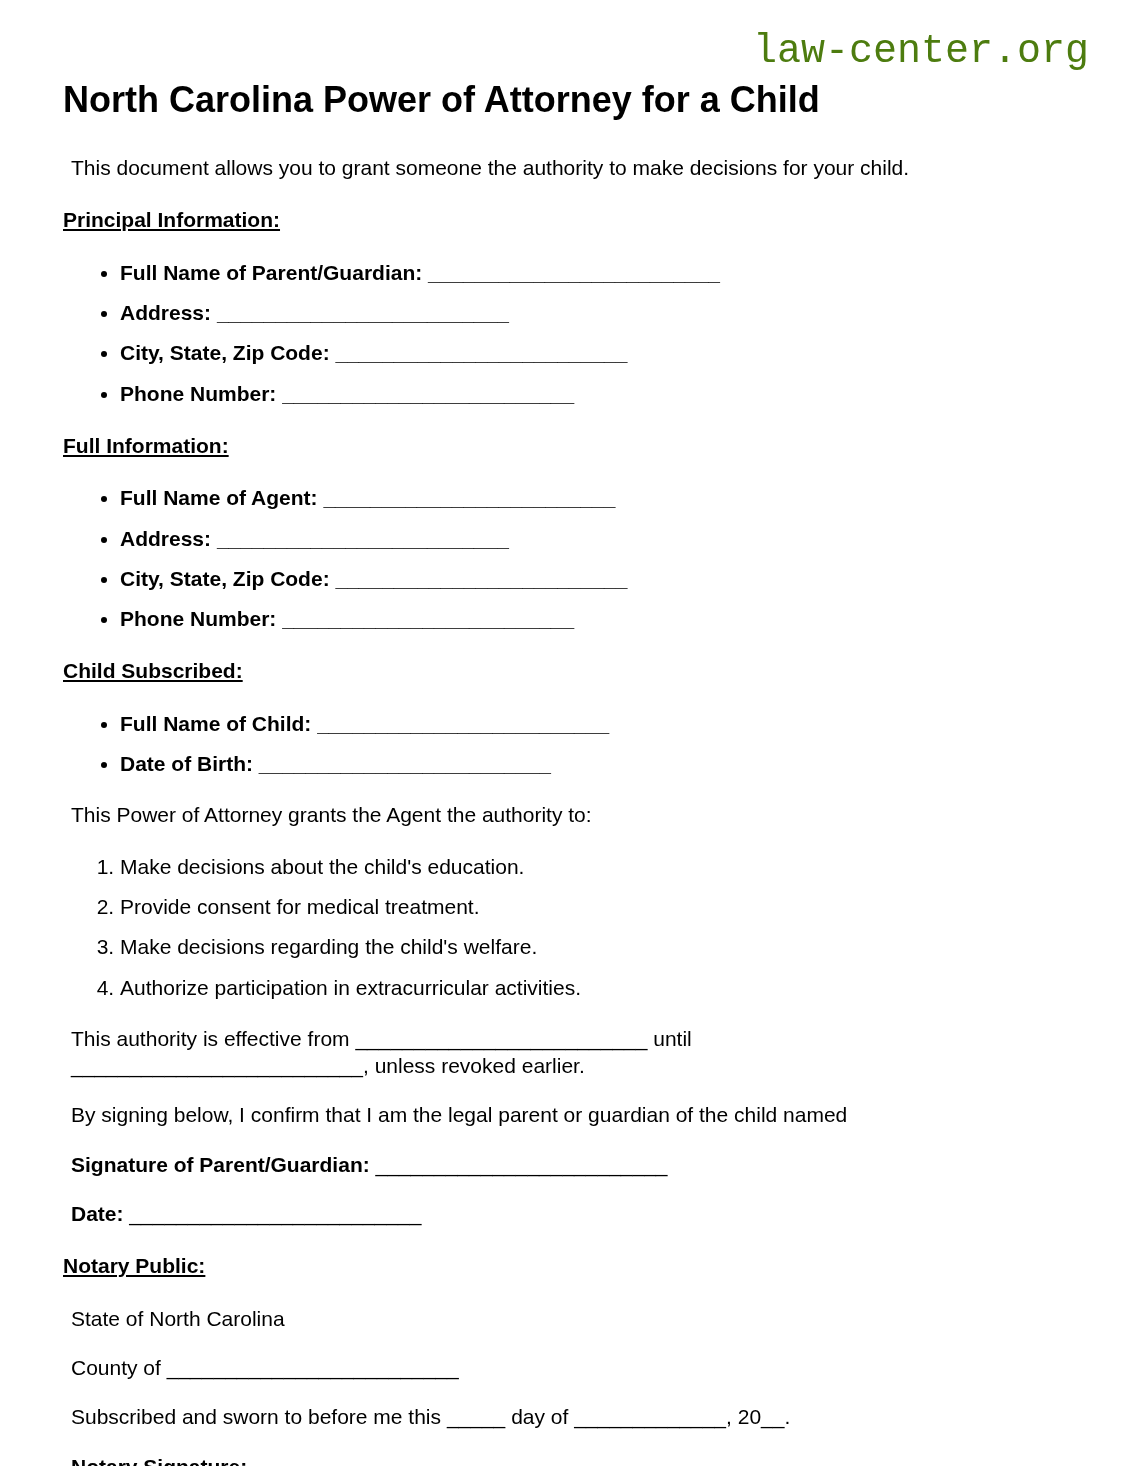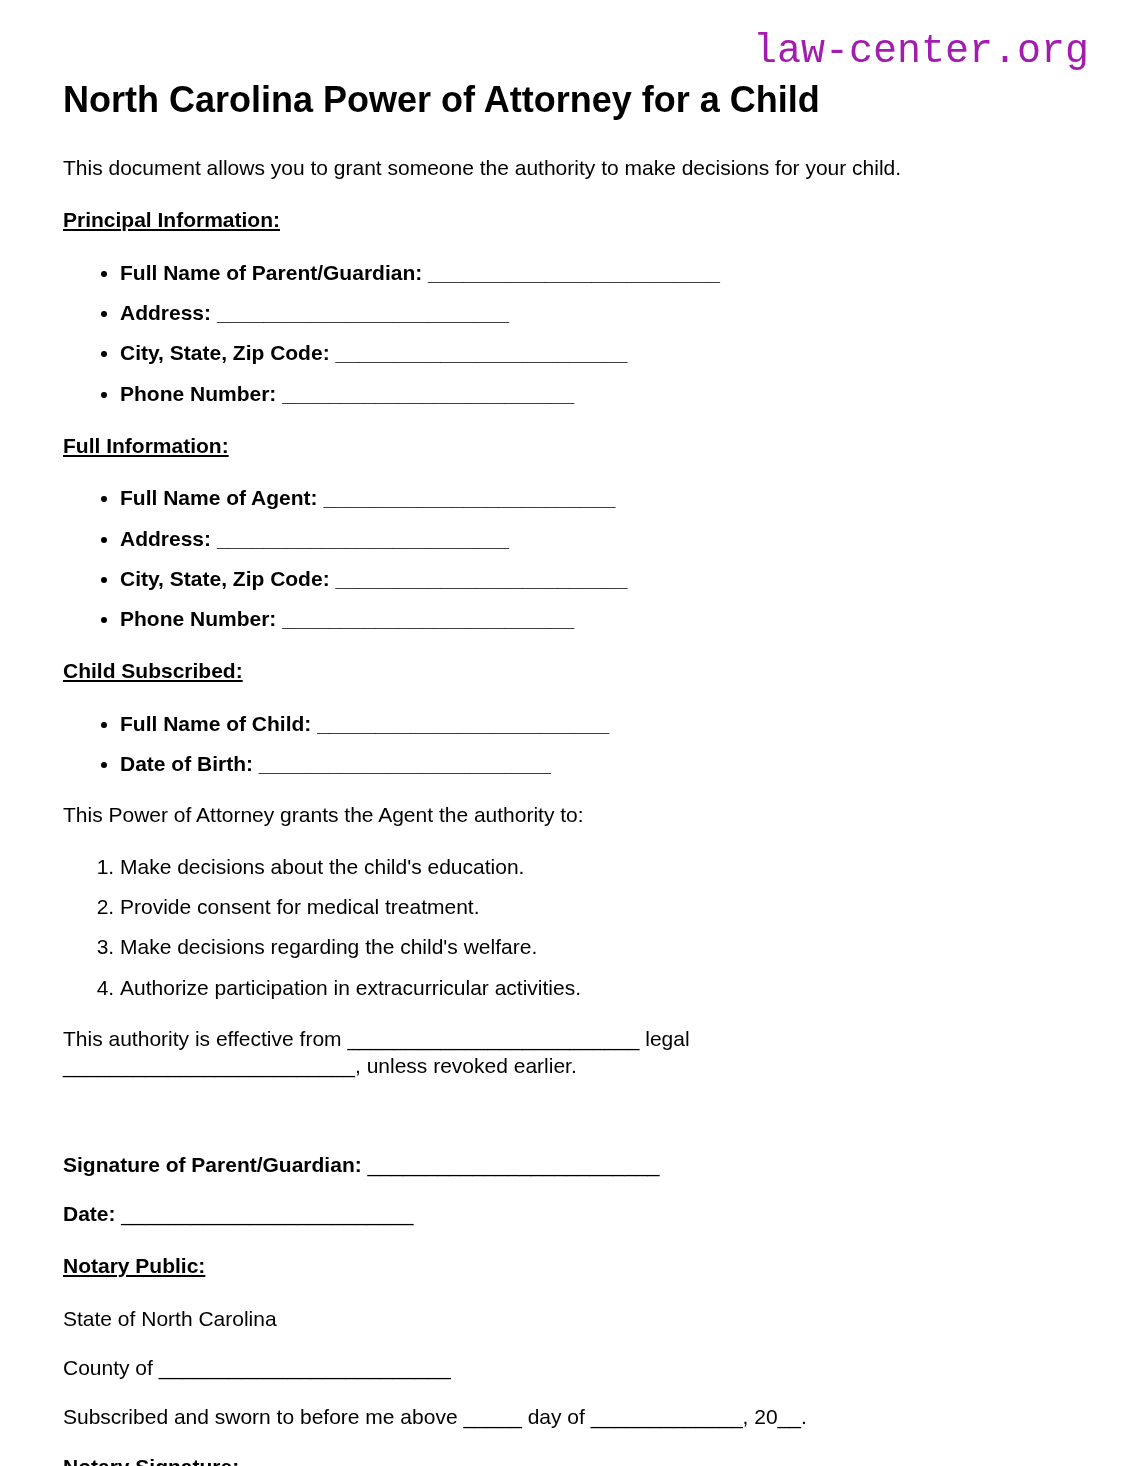--- a/index.html
+++ b/index.html
@@ -11,33 +11,33 @@
     color: #000000;
     font-family: "Liberation Sans", sans-serif;
     font-size: 21px;
     line-height: 1.3;
     padding: 24px 60px 40px 63px;
   }
   .logo {
     font-family: "Liberation Mono", monospace;
     font-size: 40px;
     line-height: 1.1;
-    color: #a21caf;
+    color: #4d7c0f;
     text-align: right;
     margin: 6px -16px 0 0;
     white-space: nowrap;
   }
   h1 {
     font-size: 36px;
     line-height: 1.2;
     font-weight: bold;
     margin: 4px 0 33px 0;
     max-width: 1000px;
   }
-  p { margin: 22px 0; }
+  p { margin: 22px 8px; }
   h2 {
     font-size: 21px;
     font-weight: bold;
     margin: 25px 0;
     text-decoration: underline;
   }
   ul, ol {
     margin: 24px 0;
     padding-left: 57px;
   }
@@ -79,29 +79,29 @@
 </ul>
 
 <p>This Power of Attorney grants the Agent the authority to:</p>
 <ol>
   <li>Make decisions about the child's education.</li>
   <li>Provide consent for medical treatment.</li>
   <li>Make decisions regarding the child's welfare.</li>
   <li>Authorize participation in extracurricular activities.</li>
 </ol>
 
-<p><span>This authority is effective from</span> <span class="blank">_________________________</span> <span>legal</span><br><span class="blank">_________________________</span><span>, unless revoked earlier.</span></p>
+<p><span>This authority is effective from</span> <span class="blank">_________________________</span> <span>until</span><br><span class="blank">_________________________</span><span>, unless revoked earlier.</span></p>
 
-<p><br></p>
+<p><span>By signing below, I confirm that I am the legal parent or guardian of the child named</span><br></p>
 
 <p><span class="lbl">Signature of Parent/Guardian:</span> <span class="blank reg">_________________________</span></p>
 
 <p><span class="lbl">Date:</span> <span class="blank reg">_________________________</span></p>
 
 <h2>Notary Public:</h2>
 
 <p>State of North Carolina</p>
 
 <p><span>County of</span> <span class="blank">_________________________</span></p>
 
-<p><span>Subscribed and sworn to before me above</span> <span class="blank">_____</span> <span>day of</span> <span class="blank">_____________</span><span>, 20__.</span></p>
+<p><span>Subscribed and sworn to before me this</span> <span class="blank">_____</span> <span>day of</span> <span class="blank">_____________</span><span>, 20__.</span></p>
 
 <p><span class="lbl">Notary Signature:</span> <span class="blank reg">______________________</span></p>
 
 </body></html>

